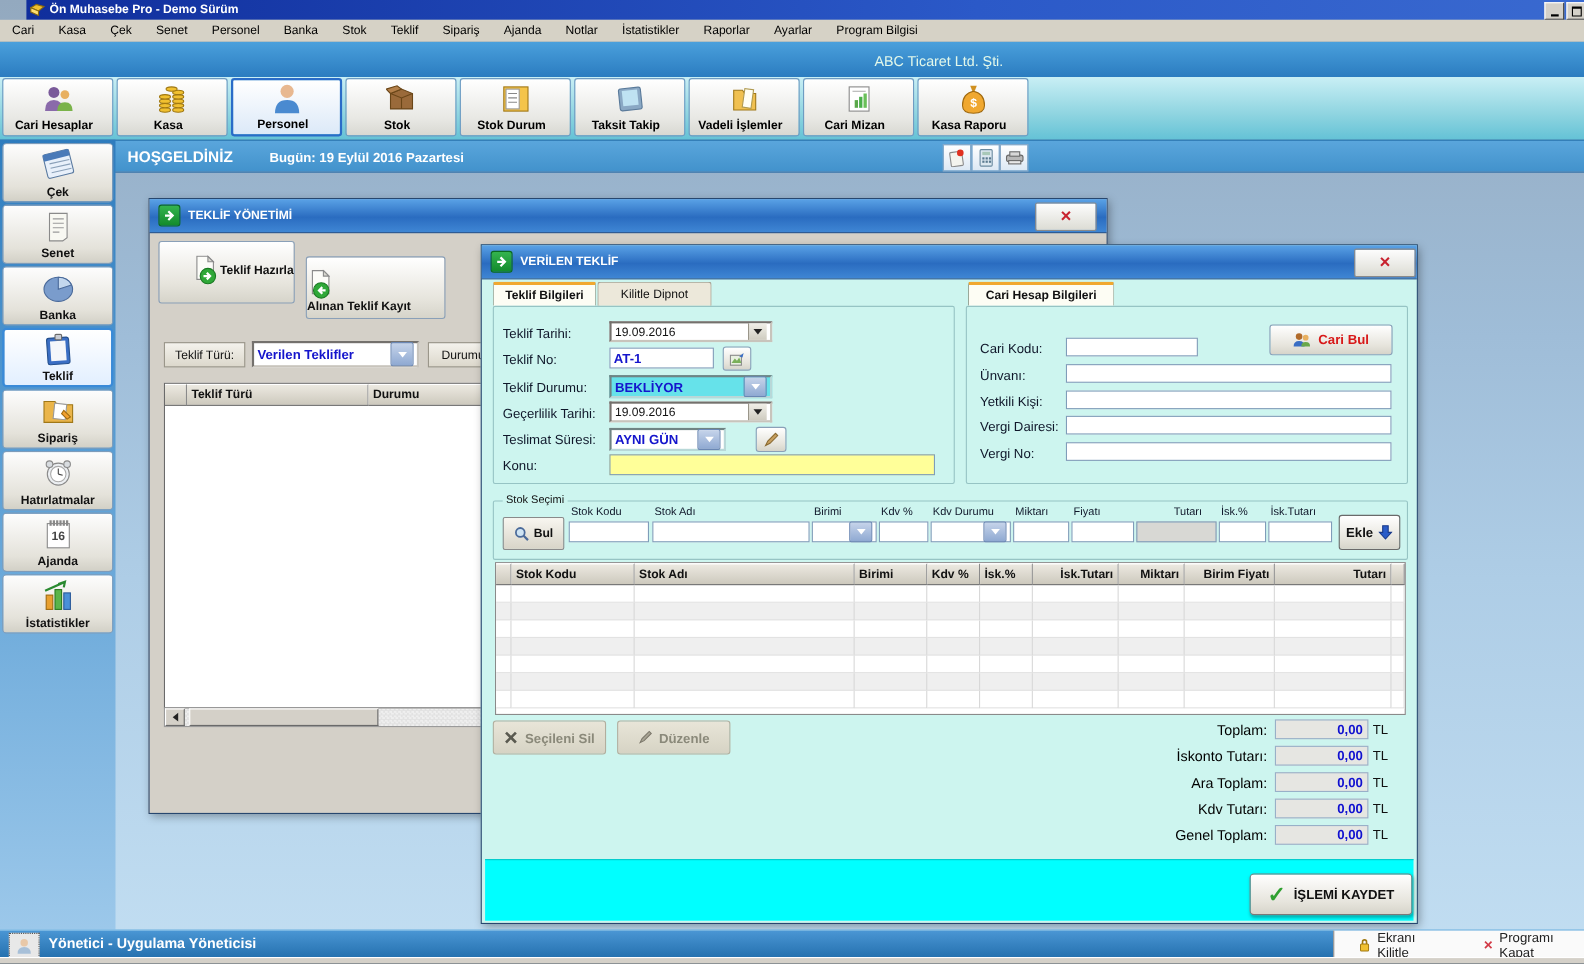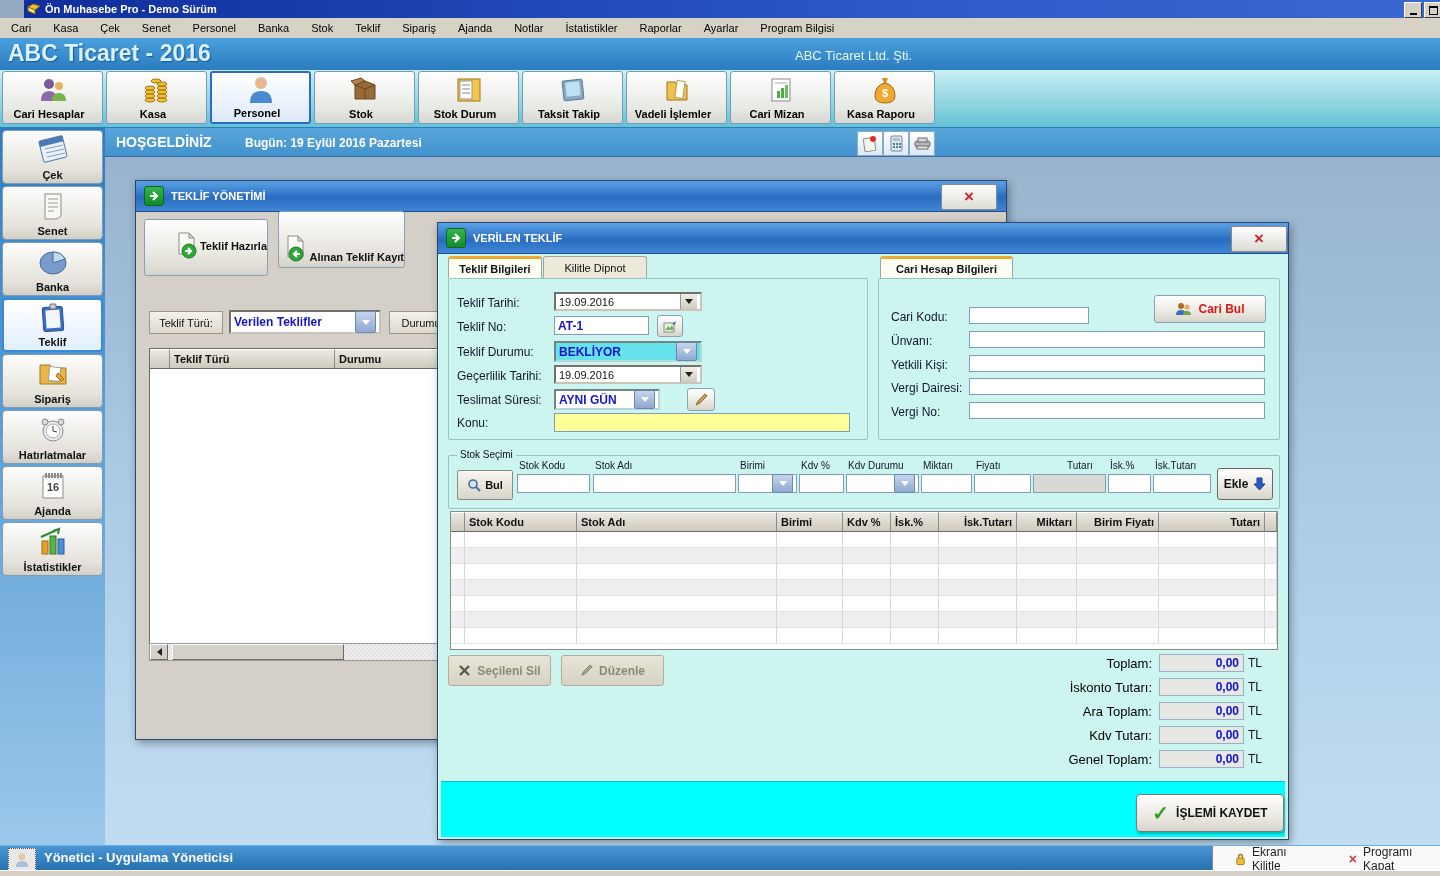--- a/index.html
+++ b/index.html
@@ -114,21 +114,20 @@
     <span class="menu-item">Sipariş</span>
     <span class="menu-item">Ajanda</span>
     <span class="menu-item">Notlar</span>
     <span class="menu-item">İstatistikler</span>
     <span class="menu-item">Raporlar</span>
     <span class="menu-item">Ayarlar</span>
     <span class="menu-item">Program Bilgisi</span>
   </div>
 
   <div class="abs header">
-    <div class="app-title">ABC Ticaret - 2016</div>
     <div class="company">ABC Ticaret Ltd. Şti.</div>
   </div>
 
   <div class="abs toolband">
     <div class="tbtn" style="left:2px">
       <div class="ticonbox">
           <svg width="30" height="26" viewBox="0 0 30 26">
             <circle cx="11" cy="7" r="5" fill="#7a5a9a"></circle>
             <path d="M3 24 q0-10 8-10 q8 0 8 10 Z" fill="#8a6aaa"></path>
             <circle cx="21" cy="9" r="4" fill="#e8b060"></circle>
@@ -378,21 +377,21 @@
 
     <div class="abs btn3d" style="left:8px;top:38px;width:124px;height:57px;display:flex;flex-direction:row;align-items:center;justify-content:flex-end;padding-bottom:4px">
       <svg width="26" height="28" viewBox="0 0 26 28">
           <path d="M5 1 h10 l5 5 v16 h-15 Z" fill="#fcfcf8" stroke="#8a8a8a"></path>
           <path d="M15 1 l5 5 h-5 Z" fill="#d8d8d0" stroke="#8a8a8a"></path>
           <circle cx="15" cy="19" r="7" fill="#2fa838" stroke="#1a7a22"></circle>
           <path d="M11 19 h6 M14 16 l3 3 -3 3" stroke="#fff" stroke-width="2" fill="none"></path>
         </svg>
       <span style="font-weight:bold">Teklif Hazırla</span>
     </div>
-    <div class="abs btn3d" style="left:142px;top:30px;width:127px;height:57px;display:flex;flex-direction:row;align-items:flex-end;justify-content:flex-end;padding-bottom:4px">
+    <div class="abs btn3d" style="left:142px;top:52px;width:127px;height:57px;display:flex;flex-direction:column;align-items:flex-start;justify-content:flex-end;padding-bottom:4px">
       <svg width="26" height="28" viewBox="0 0 26 28">
           <path d="M5 1 h10 l5 5 v16 h-15 Z" fill="#fcfcf8" stroke="#8a8a8a"></path>
           <path d="M15 1 l5 5 h-5 Z" fill="#d8d8d0" stroke="#8a8a8a"></path>
           <circle cx="13" cy="19" r="7" fill="#2fa838" stroke="#1a7a22"></circle>
           <path d="M17 19 h-6 M14 16 l-3 3 3 3" stroke="#fff" stroke-width="2" fill="none"></path>
         </svg>
       <span style="font-weight:bold">Alınan Teklif Kayıt</span>
     </div>
 
     <div class="abs lblbtn" style="left:13px;top:130px;width:74px;height:23px">

